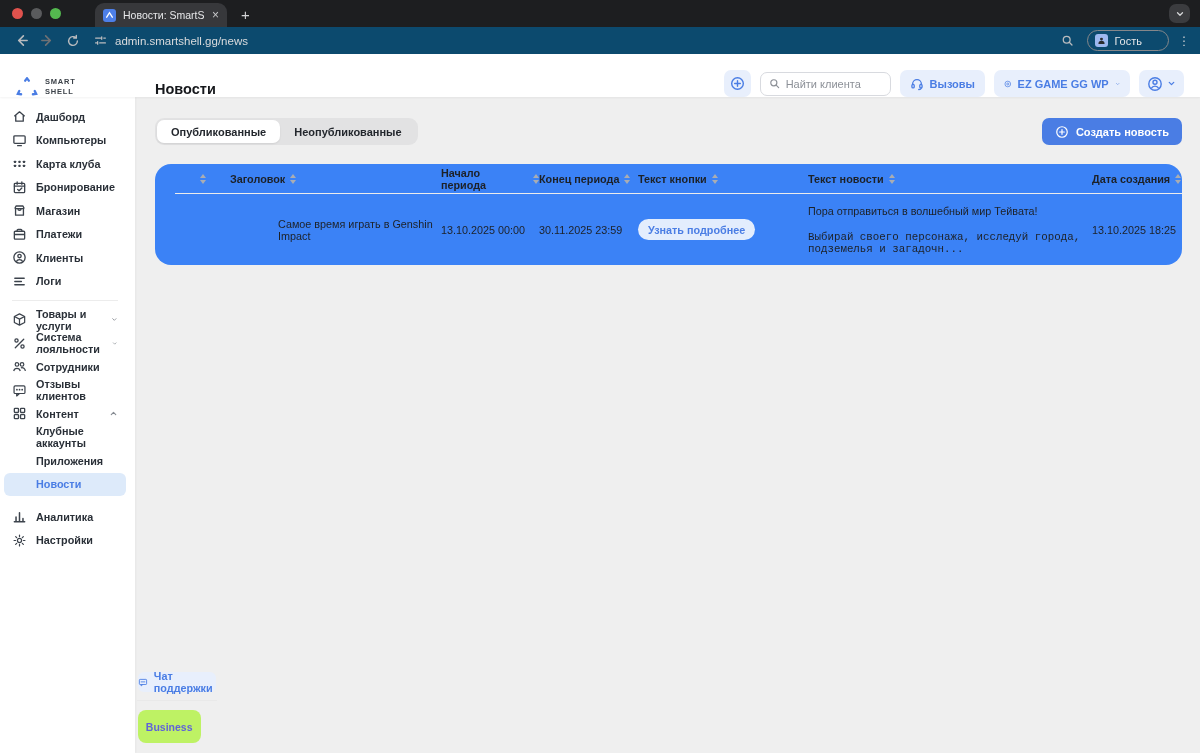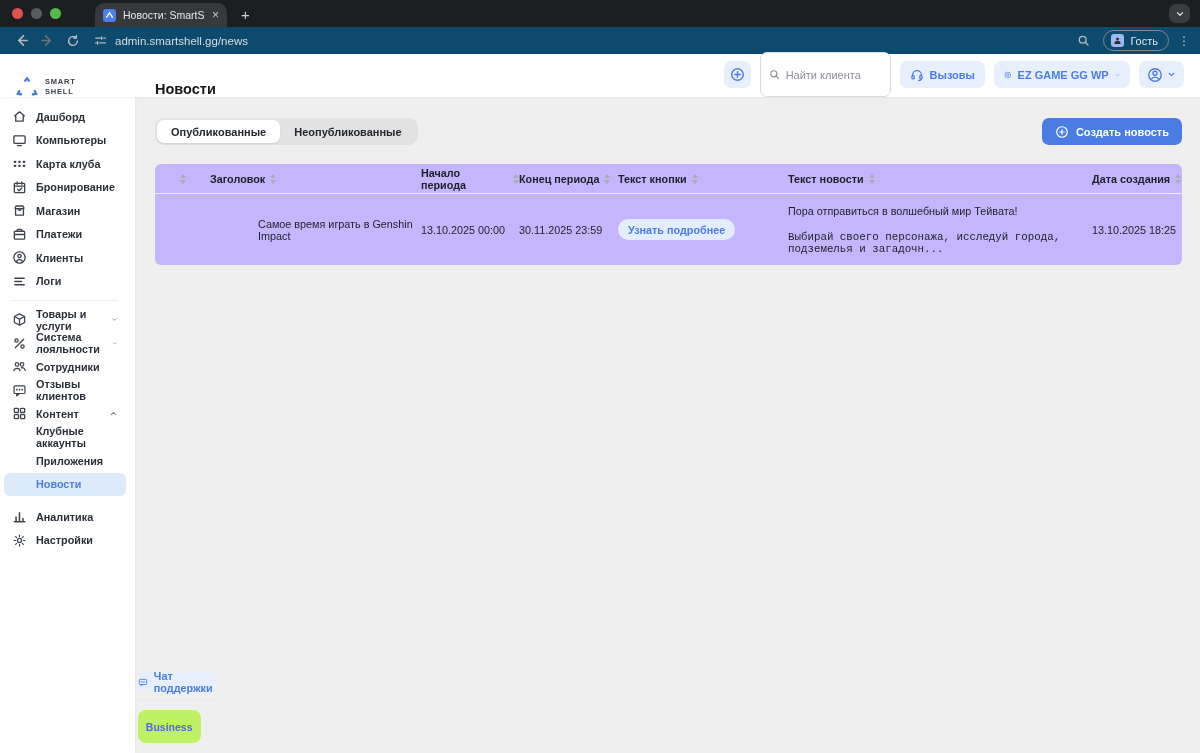--- a/index.html
+++ b/index.html
@@ -23,34 +23,34 @@
     color:#d6d7d9; display:flex; align-items:center; justify-content:center; }
 
   .urlbar { height:27px; background:#0c4a6e; display:flex; align-items:center; padding:0 10px; gap:4px; }
   .nav-ic { width:22px; height:22px; display:flex; align-items:center; justify-content:center; color:#b9bbbe; }
   .nav-ic.dim { color:#707174; }
   .url-pill { flex:1; height:21px; display:flex; align-items:center; margin-left:6px; gap:8px; }
   .tune-ic { color:#b9bbbe; }
   .url-text { color:#dadbdd; font-size:11.5px; }
   .url-right { display:flex; align-items:center; gap:9px; }
   .guest { display:flex; align-items:center; gap:6px; border:1px solid #85878a; border-radius:13px; height:21px;
-    padding:0 10px 0 7px; color:#e5e6e8; font-size:11px; }
+    padding:0 26px 0 7px; color:#e5e6e8; font-size:11px; }
   .guest-ic { width:13px; height:13px; border-radius:3px; background:#9db8ef; color:#2b2c2f; display:flex; align-items:center; justify-content:center; }
   .menu-dots { color:#cfd0d2; font-size:12px; letter-spacing:0; }
 
   
   .app-header { position:absolute; top:54px; left:0; width:1200px; height:43px; background:#fff; z-index:5;
     display:flex; align-items:flex-end; box-shadow:0 1px 2px rgba(0,0,0,.05); }
   .logo-wrap { width:135px; display:flex; align-items:center; gap:7px; padding-left:16px; flex:none; }
   .logo-text { font-size:7.5px; font-weight:700; letter-spacing:.8px; color:#3c4249; line-height:1.3; }
   .page-title { font-size:14.5px; font-weight:700; color:#16181c; margin-left:20px; }
   .hdr-right { margin-left:auto; display:flex; align-items:center; gap:9px; padding-right:16px; }
   .icon-btn { width:27px; height:27px; border-radius:7px; background:#e8effc; color:#4a7de4;
     display:flex; align-items:center; justify-content:center; }
-  .hdr-search { width:131px; height:45px; background:#fff; border:1px solid #d8dadf; border-radius:7px;
+  .hdr-search { width:131px; height:24px; background:#fff; border:1px solid #d8dadf; border-radius:7px;
     display:flex; align-items:center; gap:6px; padding:0 8px; color:#8c9097; }
   .hdr-search input { border:none; outline:none; width:100%; font-size:11px; font-family:inherit; color:#333; background:transparent; }
   .hdr-search input::placeholder { color:#8c9097; }
   .pill-btn { height:27px; border-radius:7px; background:#e8effc; color:#4a7de4; font-size:11px; font-weight:600;
     display:flex; align-items:center; gap:6px; padding:0 10px; white-space:nowrap; }
   .club-select { width:136px; justify-content:flex-start; }
   .club-select .chev { margin-left:auto; color:#7ba0e8; }
   .user-btn { padding:0 8px; gap:4px; }
 
   
@@ -74,21 +74,21 @@
   
   .main { position:absolute; top:97px; left:135px; right:0; bottom:0; background:#efefef; padding:21px 18px 0 20px; }
   .toolbar { display:flex; align-items:center; justify-content:space-between; }
   .segment { background:#e2e2e3; border-radius:9px; padding:2px; display:flex; }
   .seg-tab { height:23px; display:flex; align-items:center; padding:0 14px; font-size:11px; font-weight:600; color:#23272d;
     border-radius:7px; }
   .seg-tab.active { background:#fff; box-shadow:0 1px 2px rgba(0,0,0,.08); }
   .create-btn { height:27px; background:#4a7de4; color:#fff; border:none; border-radius:7px; font-size:11px; font-weight:600;
     font-family:inherit; display:flex; align-items:center; gap:7px; padding:0 13px; }
 
-  .table { margin-top:19px; background:#c4b5fd; border-radius:6px; overflow:hidden; }
+  .table { margin-top:19px; background:#3b82f6; border-radius:16px; overflow:hidden;padding-left:20px; }
   .tgrid { display:grid; grid-template-columns:55px 211px 98px 99px 170px 1fr 90px; align-items:center; }
   .thead { height:30px; border-bottom:1px solid #ececec; }
   .th { font-size:10.8px; font-weight:700; color:#1d2127; display:flex; align-items:center; gap:5px; }
   .th.c1 { justify-content:center; }
   .sort { display:flex; flex-direction:column; gap:2px; align-items:center; }
   .sort i { width:0; height:0; border-left:3px solid transparent; border-right:3px solid transparent; display:block; }
   .sort .up { border-bottom:4px solid #a9adb3; }
   .sort .dn { border-top:4px solid #a9adb3; }
   .trow { height:71px; }
   .td { font-size:10.8px; color:#1d2127; }

